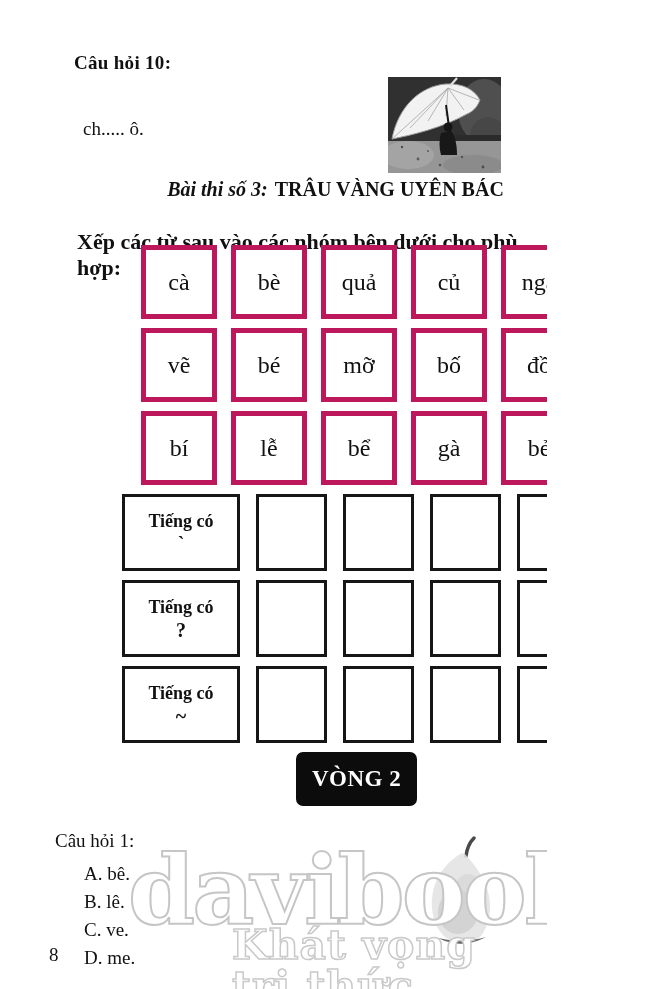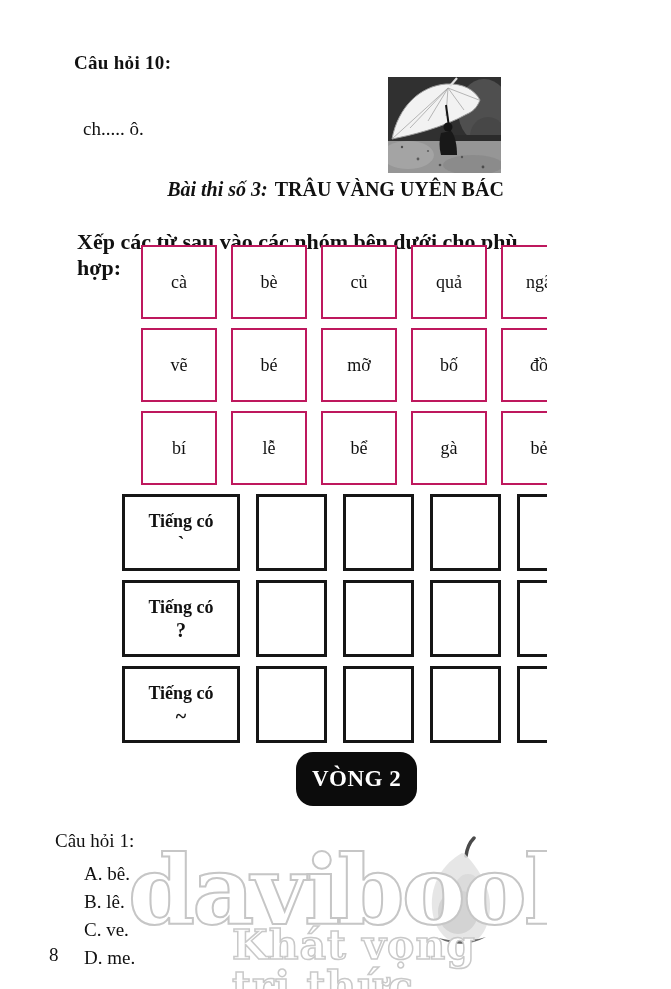--- a/index.html
+++ b/index.html
@@ -17,43 +17,43 @@
   .exam-title{top:178px;left:0;width:671px;text-align:center;font-size:20px;font-weight:bold;}
   .exam-title .t-prefix{font-style:italic;margin-right:7px;}
   .instruction{left:77px;top:229px;font-size:22px;font-weight:bold;}
 
   .word-grid{
     left:141px;top:245px;display:grid;
     grid-template-columns:repeat(5,76px);
     grid-auto-rows:74px;column-gap:14px;row-gap:9px;
   }
   .word-box{
-    box-sizing:border-box;border:2px solid #be185d;background:#fff;
+    box-sizing:border-box;border:5px solid #be185d;background:#fff;
     display:flex;align-items:center;justify-content:center;
-    font-size:18px;
+    font-size:24px;
   }
 
   .answer-grid{
     left:122px;top:494px;display:grid;
     grid-template-columns:118px 71px 71px 71px 71px;
     grid-auto-rows:77px;column-gap:16px;row-gap:9px;
   }
   .label-box{
     box-sizing:border-box;border:3px solid #161616;background:#fff;
     display:flex;flex-direction:column;align-items:center;justify-content:center;
     font-weight:bold;font-size:18px;line-height:1.15;
   }
   .label-box .tone-mark{font-size:20px;line-height:1;margin-top:2px;}
   .answer-cell{
     box-sizing:border-box;border:3px solid #161616;background:#fff;
   }
 
   .round-banner{
     left:296px;top:752px;width:121px;height:54px;background:#0c0c0c;
-    border-radius:17px;color:#ffffff;display:flex;align-items:center;justify-content:center;
+    border-radius:7px;color:#ffffff;display:flex;align-items:center;justify-content:center;
     font-weight:bold;font-size:23px;letter-spacing:.5px;z-index:3;
   }
 
   .q1-label{left:55px;top:830px;font-size:19px;font-weight:normal;z-index:3;}
   .q1-options{left:84px;top:860px;font-size:19px;line-height:28px;z-index:3;}
   .page-number{left:49px;top:944px;font-size:19px;z-index:3;}
 
   .wm-brand{
     left:128px;top:843px;font-family:"DejaVu Serif", serif;font-weight:bold;
     font-size:96px;line-height:1;color:#ffffff;
@@ -101,22 +101,22 @@
 
   <div class="abs exam-title content-layer">
     <span class="t-prefix">Bài thi số 3:</span><span>TRÂU VÀNG UYÊN BÁC</span>
   </div>
 
   <div class="abs instruction content-layer">Xếp các từ sau vào các nhóm bên dưới cho phù hợp:</div>
 
   <div class="abs word-grid content-layer">
     <div class="word-box">cà</div>
     <div class="word-box">bè</div>
+    <div class="word-box">quả</div>
     <div class="word-box">củ</div>
-    <div class="word-box">quả</div>
     <div class="word-box">ngã</div>
     <div class="word-box">vẽ</div>
     <div class="word-box">bé</div>
     <div class="word-box">mỡ</div>
     <div class="word-box">bố</div>
     <div class="word-box">đồ</div>
     <div class="word-box">bí</div>
     <div class="word-box">lễ</div>
     <div class="word-box">bể</div>
     <div class="word-box">gà</div>

